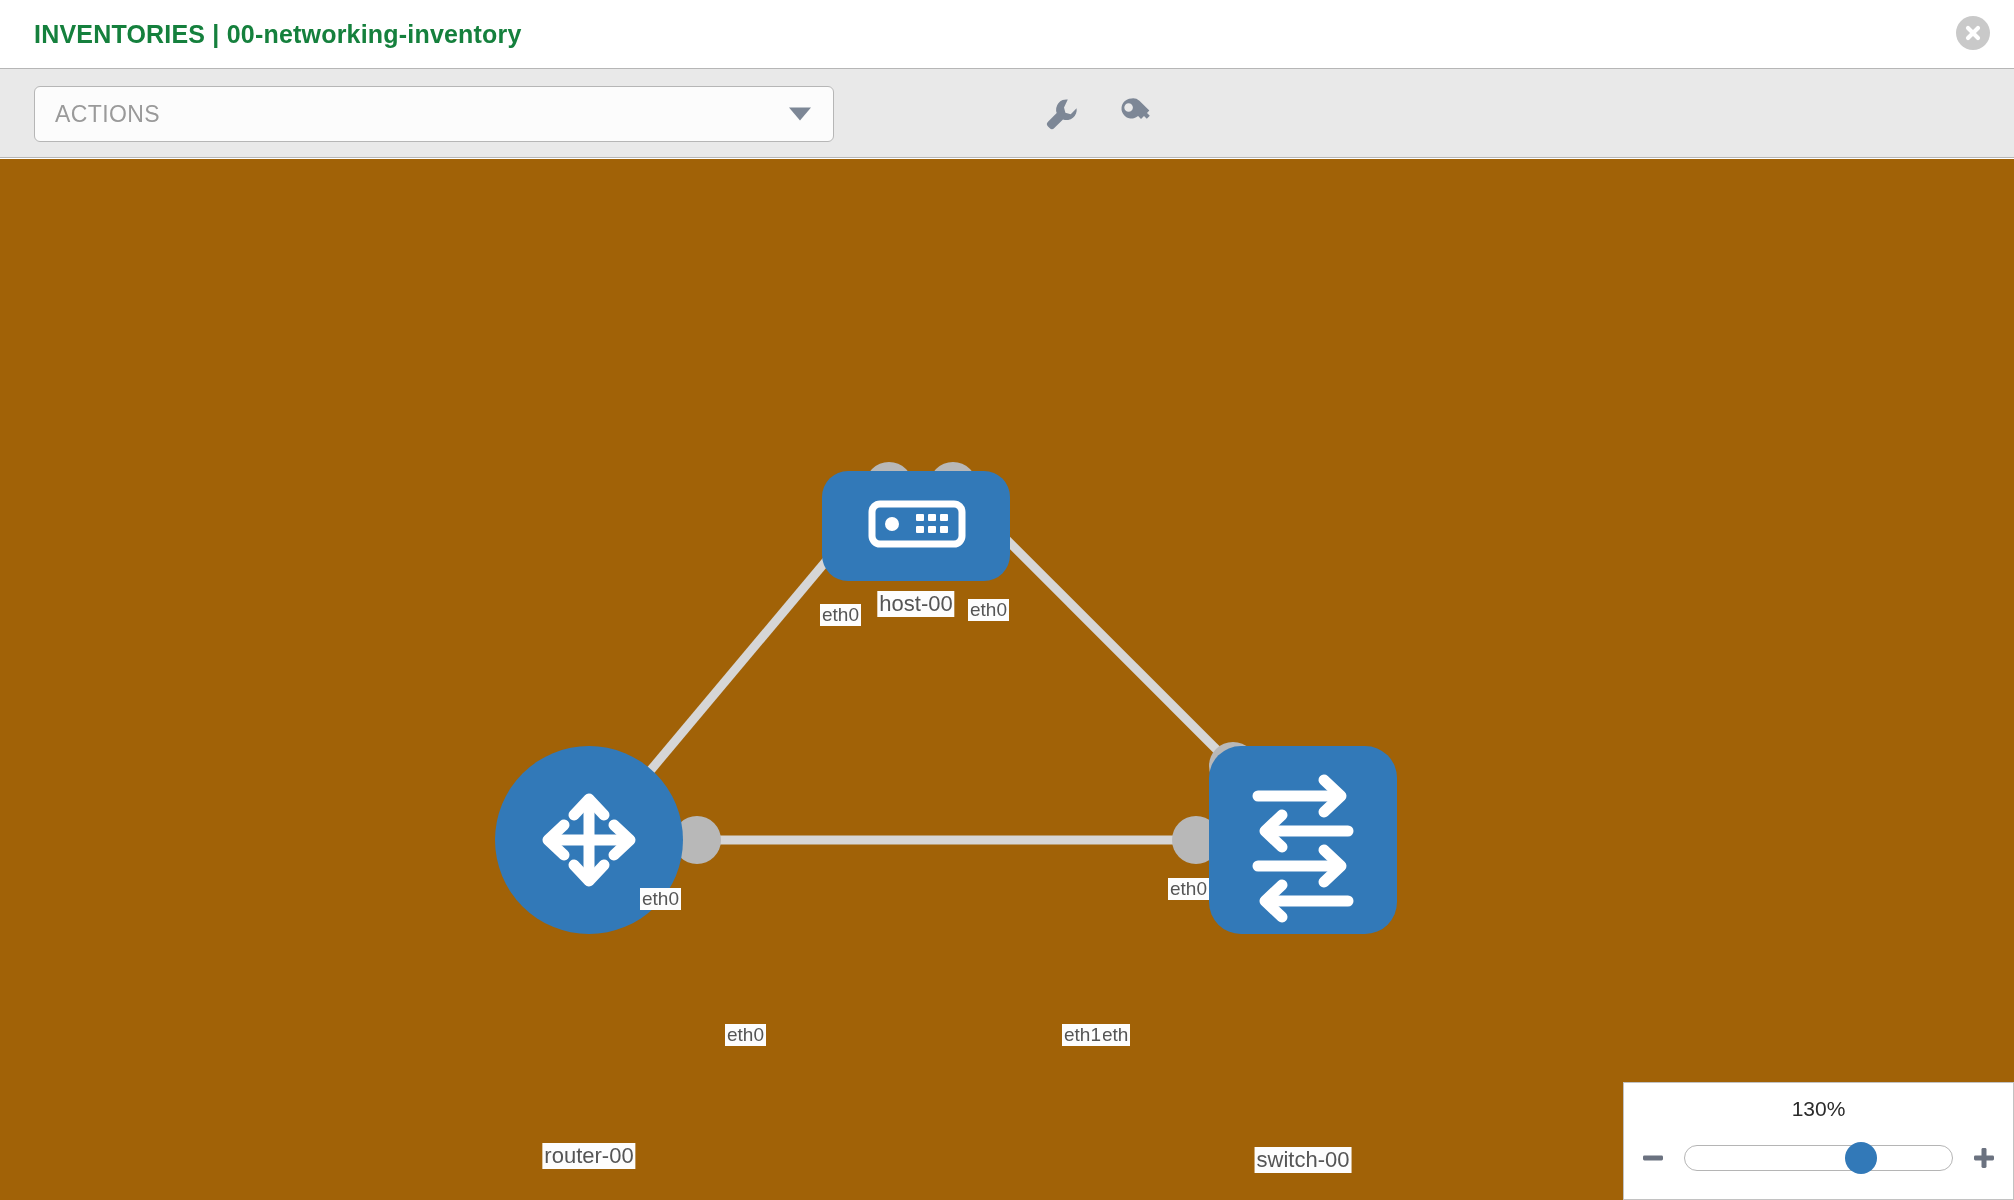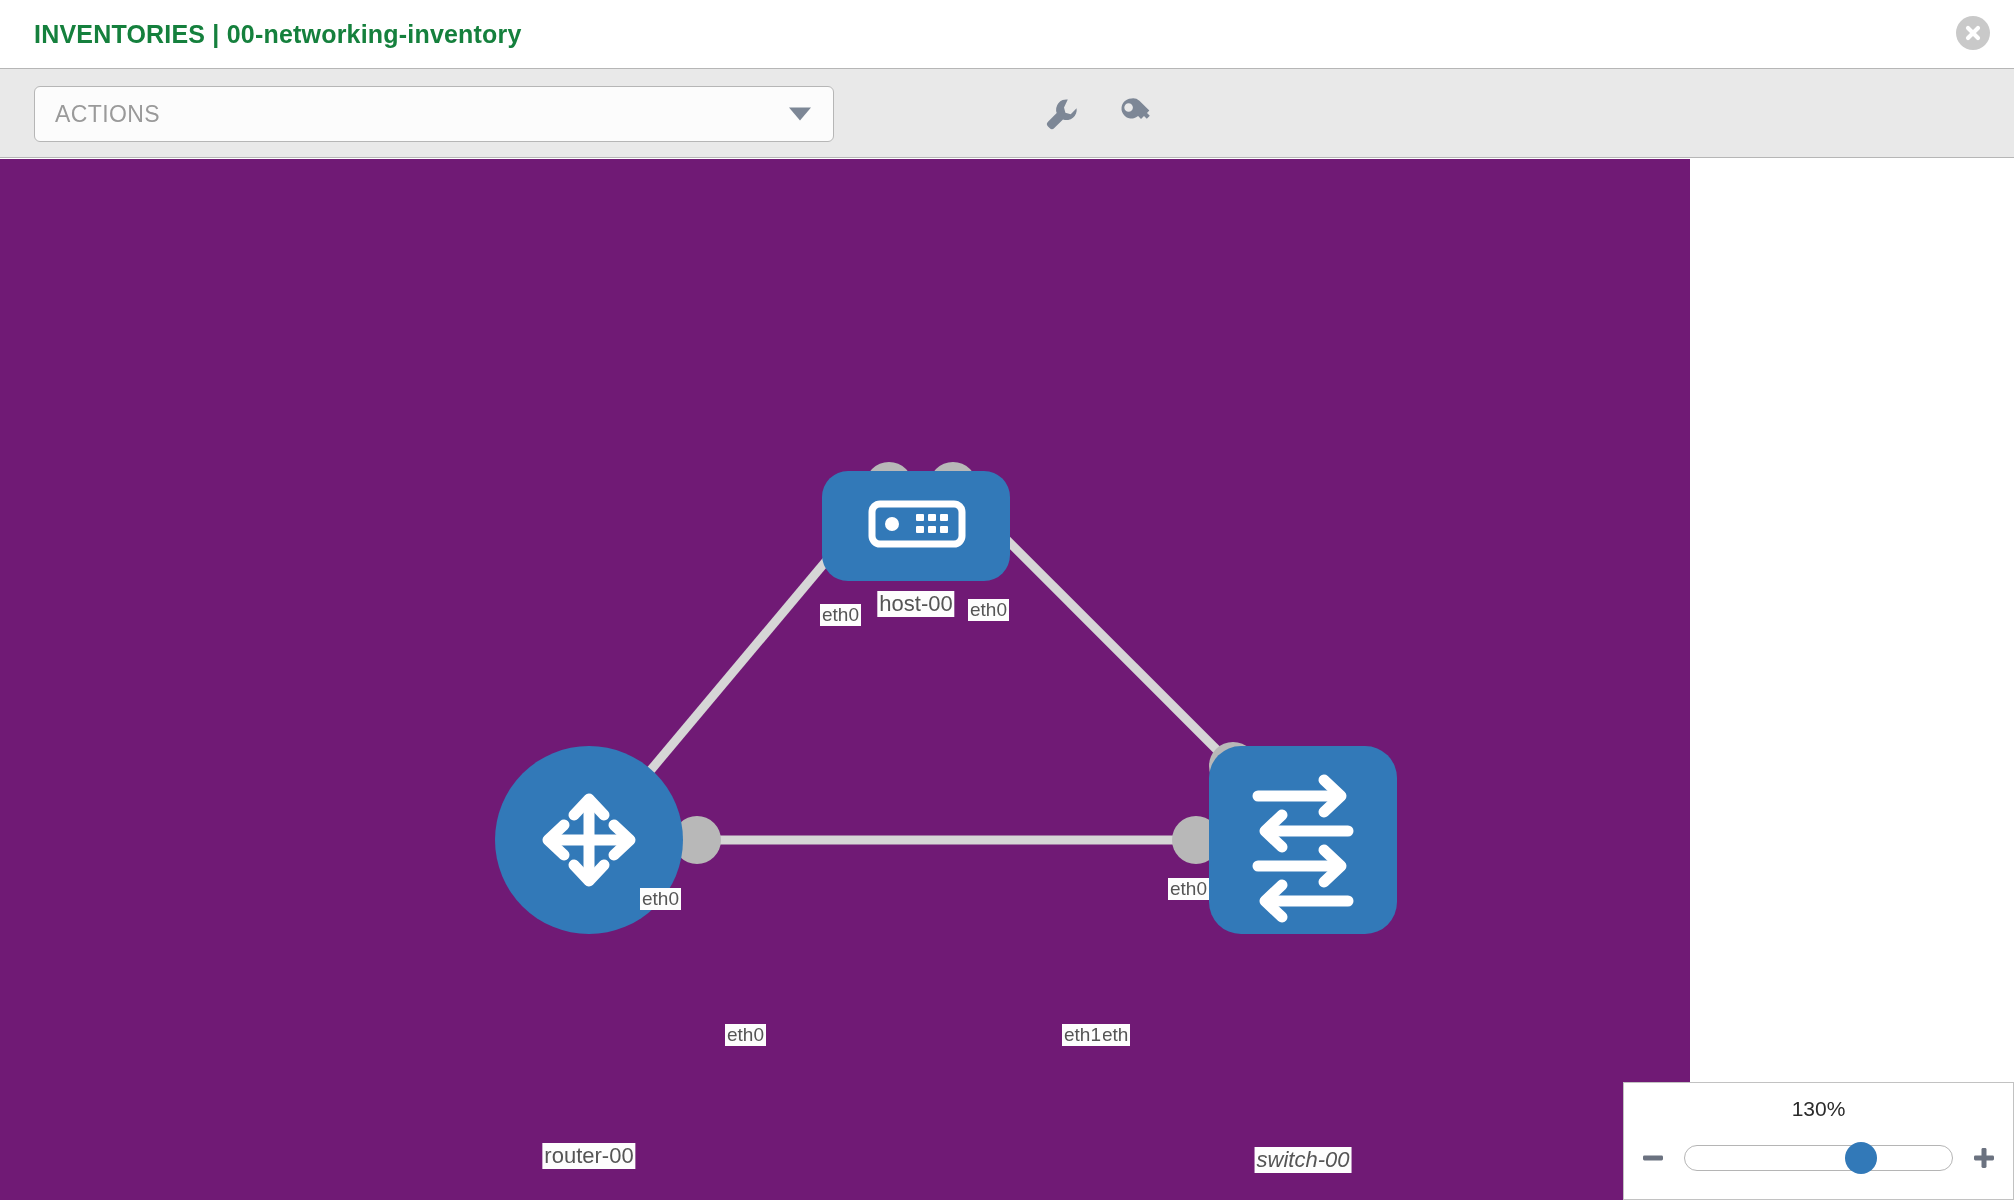--- a/index.html
+++ b/index.html
@@ -83,22 +83,22 @@
   .search-box .label {
     margin-left: 20px;
     font-size: 23px;
     color: #9a9a9a;
     letter-spacing: 0.4px;
   }
 
   
   .canvas {
     position: absolute; top: 159px; left: 0;
-    width: 1690px; height: 1041px;
-    background: #701a75;
+    width: 2014px; height: 1041px;
+    background: #a16207;
     overflow: hidden;
   }
   .topology { position: absolute; top: 0; left: 0; width: 2014px; height: 1041px; }
 
   
   .node-label {
     position: absolute;
     font-size: 22px;
     color: #555555;
     background: #fdfdfd;
@@ -293,21 +293,21 @@
     <div class="iface-label" style="left:820px; top:445px;">eth0</div>
     <div class="iface-label" style="left:968px; top:440px;">eth0</div>
     <div class="iface-label" style="left:640px; top:729px;">eth0</div>
     <div class="iface-label" style="left:1168px; top:719px;">eth0</div>
     <div class="iface-label" style="left:725px; top:865px;">eth0</div>
     <div class="iface-label" style="left:1100px; top:865px;">eth</div>
     <div class="iface-label" style="left:1062px; top:865px;">eth1</div>
 
     <div class="node-label" style="left:916px; top:432px;">host-00</div>
     <div class="node-label" style="left:589px; top:984px;">router-00</div>
-    <div class="node-label" style="left:1303px; top:988px;font-style:italic;">switch-00</div>
+    <div class="node-label" style="left:1303px; top:988px;">switch-00</div>
   </div>
 
   <div class="zoom-panel">
     <div class="zoom-percent">130%</div>
     <div class="zoom-controls">
       <span class="zoom-minus">
         <svg width="26" height="26" viewBox="0 0 26 26">
           <rect x="3" y="10.5" width="20" height="5" rx="1.4" fill="#6b7280"></rect>
         </svg>
       </span>

